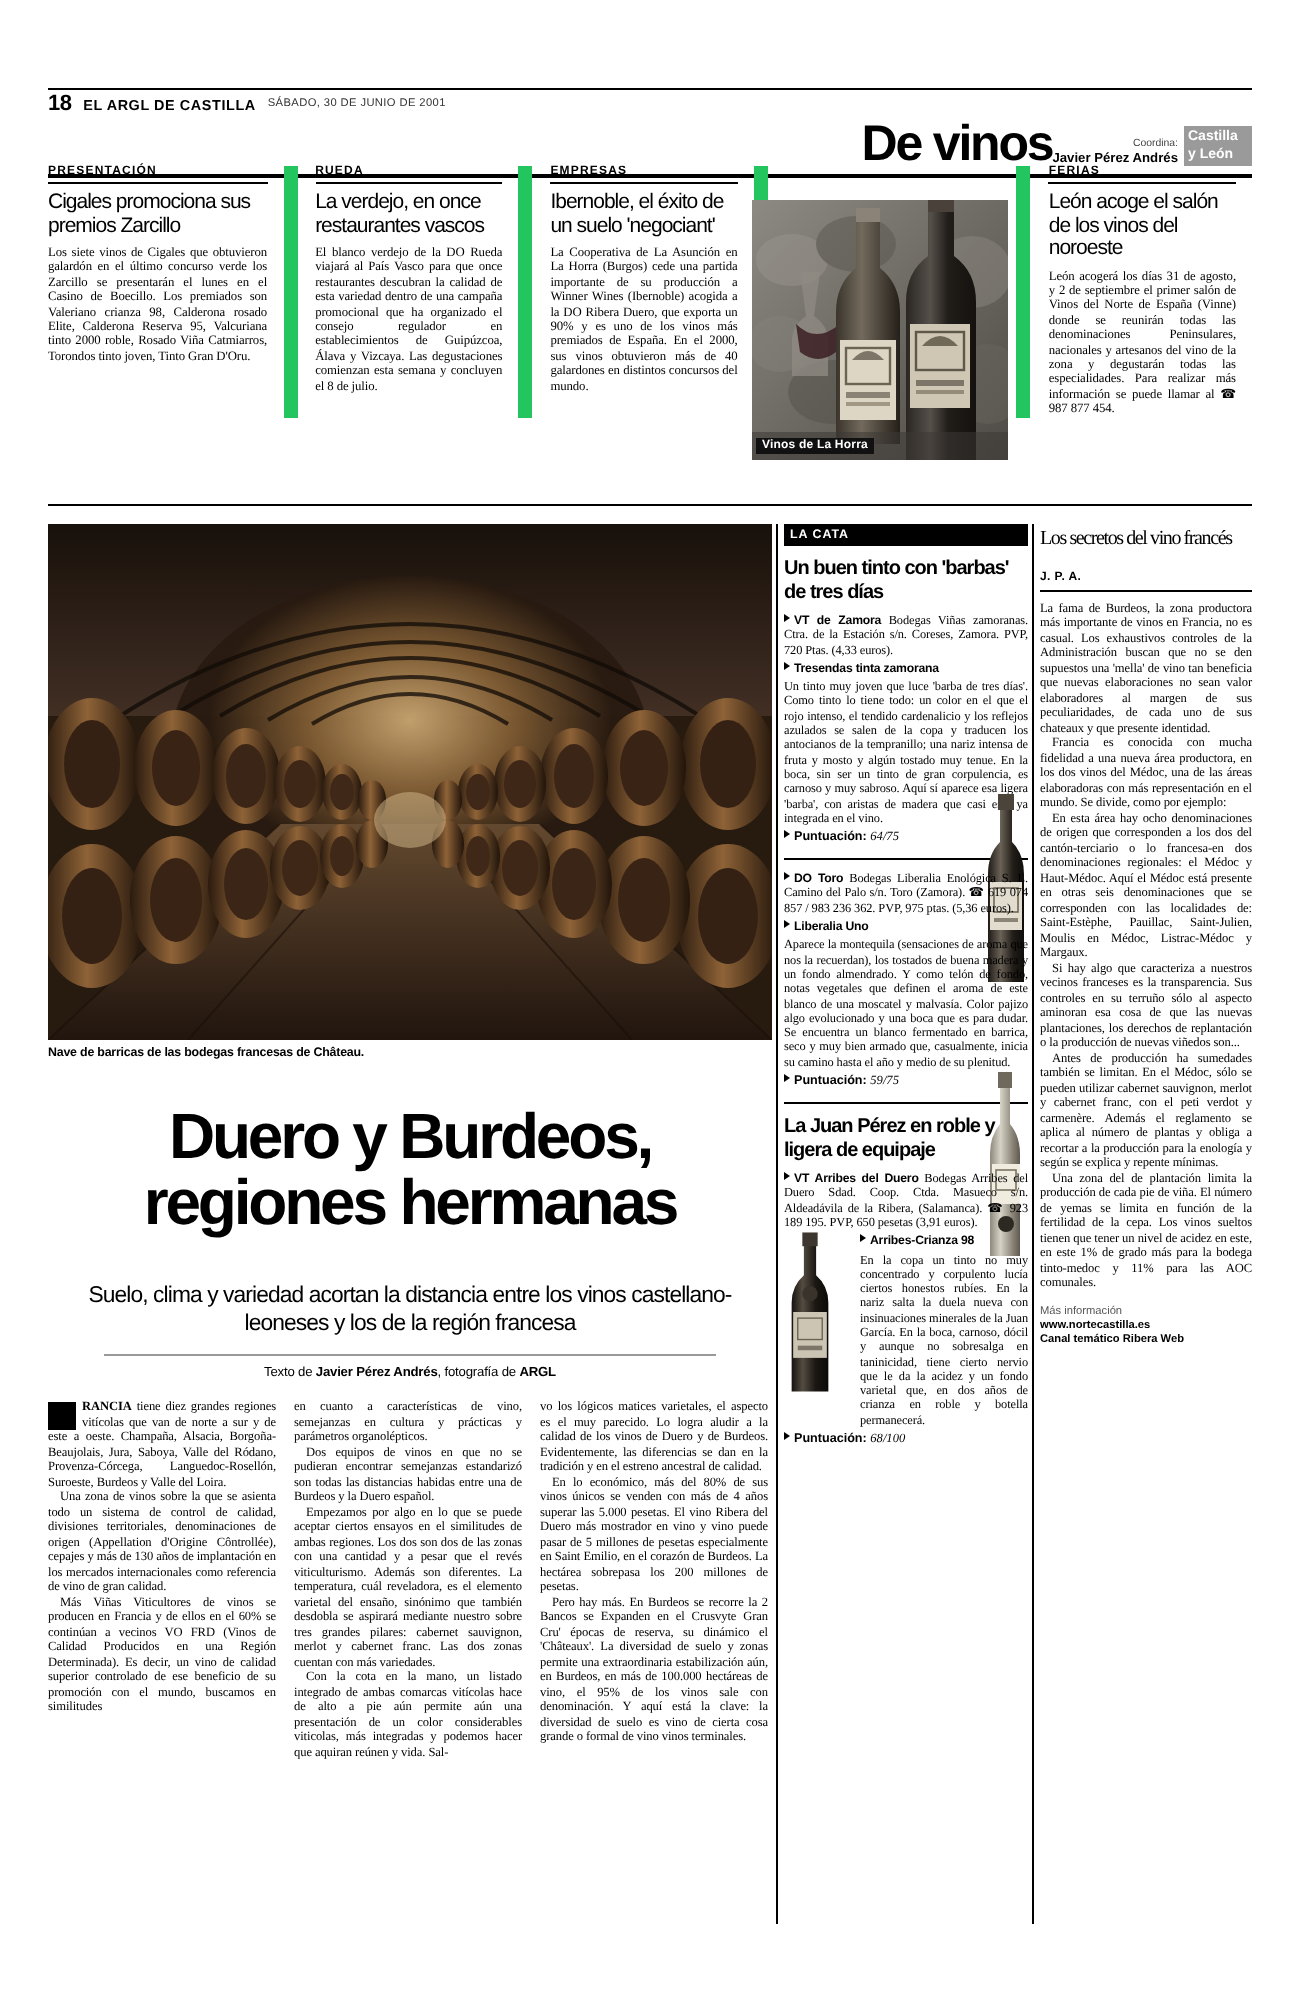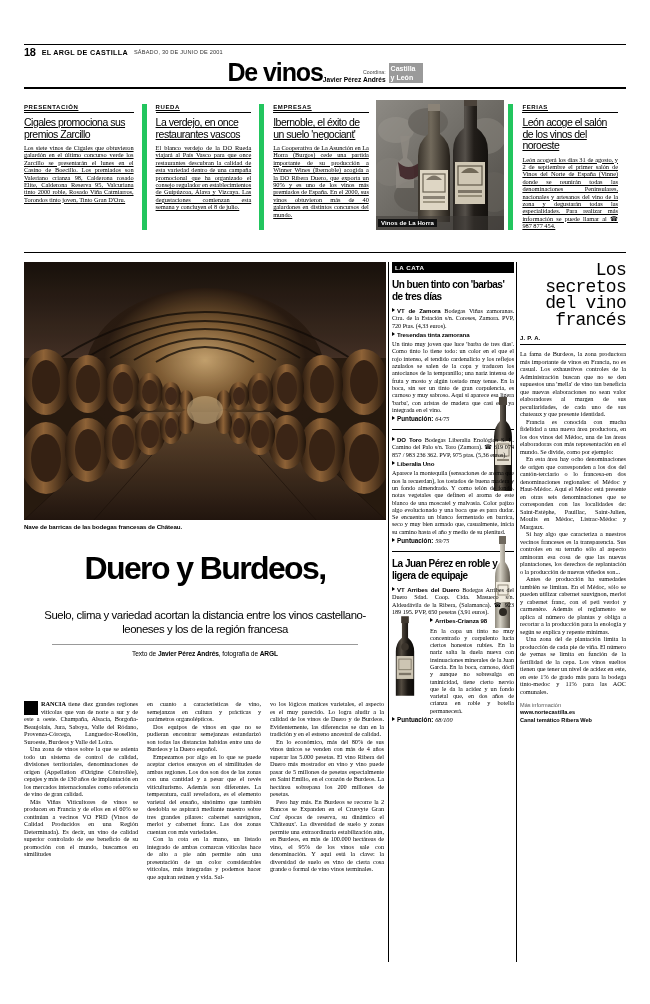--- a/index.html
+++ b/index.html
@@ -11,35 +11,35 @@
   }
   .page{position:relative;width:650px;height:838px;box-sizing:border-box;padding:0;}
 
   
   .masthead{position:absolute;left:24px;top:44px;width:602px;}
   .mast-rule-top{border-top:1px solid #000;width:602px;}
   .folio-row{display:flex;align-items:flex-end;gap:6px;padding-top:2px;}
   .folio-num{font-family:"Liberation Sans",sans-serif;font-weight:bold;font-size:11px;letter-spacing:-.3px;line-height:11px;}
   .folio-paper{font-family:"Liberation Sans",sans-serif;font-weight:bold;font-size:7.2px;letter-spacing:.3px;line-height:11px;}
   .folio-date{font-family:"Liberation Sans",sans-serif;font-size:5.6px;letter-spacing:.2px;line-height:11px;color:#333;}
-  .section-row{display:flex;justify-content:center;align-items:flex-end;margin-top:1px;}
+  .section-row{display:flex;justify-content:flex-end;align-items:flex-end;margin-top:1px;}
   .section-title{font-family:"Liberation Sans",sans-serif;font-weight:bold;font-size:25px;letter-spacing:-1.1px;line-height:26px;}
   .coord-block{display:flex;align-items:flex-end;gap:3px;padding-bottom:2px;}
   .coord-text{text-align:right;font-family:"Liberation Sans",sans-serif;line-height:7px;}
   .coord-label{font-size:5.2px;color:#444;display:block;}
   .coord-name{font-size:6.6px;font-weight:bold;display:block;}
   .cyl-logo{width:34px;height:20px;background:#9a9a9a;color:#fff;
     font-family:"Liberation Sans",sans-serif;font-weight:bold;font-size:7px;line-height:9px;
     padding:1px 2px;box-sizing:border-box;}
   .mast-rule-bot{border-top:2px solid #000;margin-top:2px;}
 
   
-  .briefs{position:absolute;left:24px;top:104px;width:602px;display:flex;text-decoration:underline;}
+  .briefs{position:absolute;left:24px;top:83px;width:602px;display:flex;}
   .brief{width:118px;padding-right:8px;box-sizing:border-box;position:relative;}
-  .brief + .brief{padding-left:9px;border-left:5px solid #22c55e;}
+  .brief + .brief{padding-left:9px;border-left:7px solid #22c55e;}
   .brief-kicker{font-family:"Liberation Sans",sans-serif;font-weight:bold;font-size:6px;letter-spacing:.6px;
     border-bottom:1px solid #000;padding-bottom:2px;margin-bottom:4px;}
   .brief-head{font-family:"Liberation Sans",sans-serif;font-size:10.5px;line-height:11.5px;letter-spacing:-.5px;margin-bottom:4px;}
   .brief-body{font-size:6.4px;line-height:7.4px;text-align:justify;letter-spacing:-.05px;}
 
   .photo-strip{position:absolute;left:376px;top:100px;width:128px;height:130px;overflow:hidden;}
   .photo-cap-ribbon{position:absolute;left:2px;bottom:3px;background:#111;color:#fff;
     font-family:"Liberation Sans",sans-serif;font-weight:bold;font-size:6px;padding:1px 3px;letter-spacing:.1px;}
 
   .briefs-rule{position:absolute;left:24px;top:252px;width:602px;border-top:1px solid #000;}
@@ -78,22 +78,22 @@
     border-top:2.4px solid transparent;border-bottom:2.4px solid transparent;
     margin-right:2px;vertical-align:1px;}
   .cata-lbl{font-family:"Liberation Sans",sans-serif;font-weight:bold;font-size:6.1px;letter-spacing:-.1px;}
   .score{font-family:"Liberation Sans",sans-serif;font-weight:bold;font-size:6.3px;margin-top:2px;}
   .score span.v{font-family:"Liberation Serif",serif;font-weight:normal;font-style:italic;}
   .bottle{position:absolute;width:26px;}
   .cata-sep{border-top:1px solid #000;margin-top:7px;}
 
   
   .rcol{position:absolute;left:520px;top:262px;width:106px;}
-  .rcol-head{font-family:Liberation Mono, monospace;font-size:18px;line-height:16.5px;
-    letter-spacing:-.7px;text-align:right;margin-bottom:7px;}
+  .rcol-head{font-family:Liberation Serif, serif;font-size:10px;line-height:16.5px;
+    letter-spacing:-.7px;text-align:left;margin-bottom:7px;}
   .rcol-byline{font-family:"Liberation Sans",sans-serif;font-weight:bold;font-size:6px;
     border-bottom:1px solid #000;padding-bottom:3px;margin-bottom:5px;letter-spacing:.2px;}
   .rcol-body{font-size:6.3px;line-height:7.5px;text-align:justify;letter-spacing:-.05px;}
   .rcol-body p{margin:0;text-indent:6px;}
   .rcol-body p.first{text-indent:0;}
   .more{margin-top:7px;font-family:"Liberation Sans",sans-serif;font-size:5.6px;line-height:7.4px;}
   .more .lbl{color:#555;}
   .more .url{font-weight:bold;}
   .more .chan{font-weight:bold;}
 
@@ -308,20 +308,21 @@
       </g>
       <ellipse cx="181" cy="148" rx="18" ry="14" fill="#e8cb9a" opacity="0.5"></ellipse>
       <rect x="0" y="0" width="362" height="258" fill="#000" opacity="0.07"></rect>
     </svg>
   </div>
   <div class="mainphoto-cap">Nave de barricas de las bodegas francesas de Château.</div>
 
   <div class="mainhead">
     <h1>
       <span>Duero y Burdeos,</span><br>
+      <span>regiones hermanas</span>
     </h1>
     <div class="mainsub">Suelo, clima y variedad acortan la distancia entre los vinos castellano-leoneses y los de la región francesa</div>
     <div class="byline-rule"></div>
     <div class="byline"><span>Texto de </span><b>Javier Pérez Andrés</b><span>, fotografía de </span><b>ARGL</b></div>
   </div>
 
   <div class="mainbody">
     <div class="mcol">
       <p class="first"><span class="dropcap"></span><b>RANCIA</b> <span>tiene diez grandes regiones vitícolas que van de norte a sur y de este a oeste. Champaña, Alsacia, Borgoña-Beaujolais, Jura, Saboya, Valle del Ródano, Provenza-Córcega, Languedoc-Rosellón, Suroeste, Burdeos y Valle del Loira.</span></p>
       <p>Una zona de vinos sobre la que se asienta todo un sistema de control de calidad, divisiones territoriales, denominaciones de origen (Appellation d'Origine Côntrollée), cepajes y más de 130 años de implantación en los mercados internacionales como referencia de vino de gran calidad.</p>

